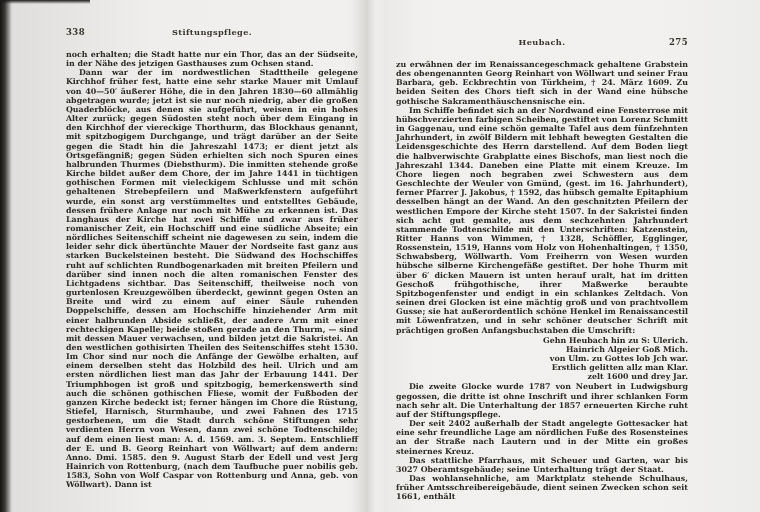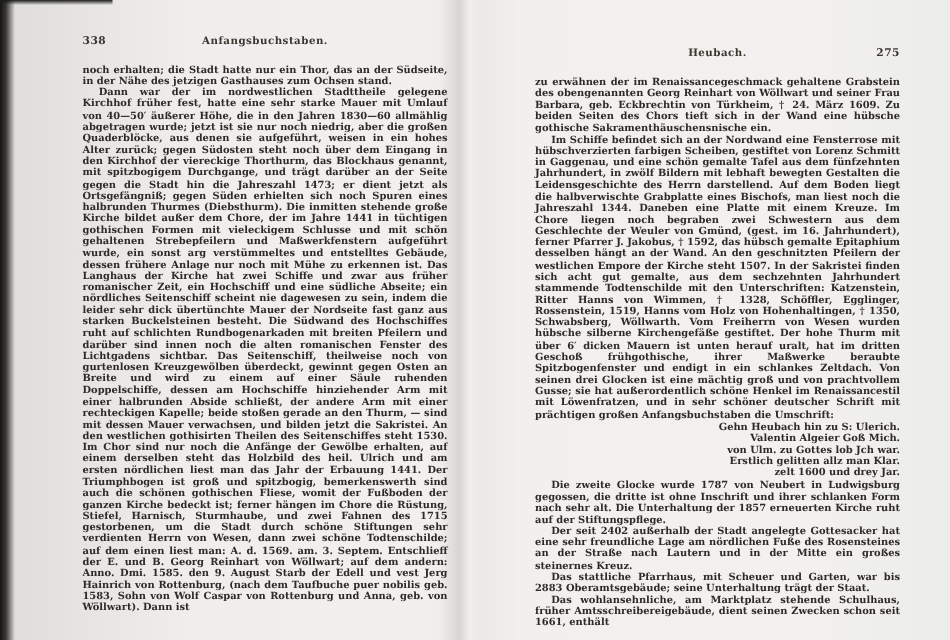--- a/index.html
+++ b/index.html
@@ -22,21 +22,21 @@
   .gutter {
     position: absolute; left: 352px; top: 0; width: 34px; height: 512px;
     background: linear-gradient(to right, rgba(120,118,112,0) 0%, rgba(120,118,112,0.18) 45%, rgba(255,255,255,0.25) 70%, rgba(120,118,112,0) 100%);
   }
   .page {
     position: absolute;
     width: 292px;
     font-weight: bold;
   }
   .page-left  { left: 66px;  top: 27px; }
-  .page-right { left: 428px; top: 37px; }
+  .page-right { left: 396px; top: 37px; }
   .page-header {
     display: flex; align-items: baseline;
     font-size: 8.5px; letter-spacing: 0.4px;
     margin-bottom: 13px;
     color: #3a352e;
   }
   .page-header .num { width: 40px; }
   .page-right .page-header .num { text-align: right; }
   .page-header .title { flex: 1; text-align: center; font-size: 8.2px; }
   .page-body {
@@ -56,43 +56,43 @@
 </head>
 <body>
 
 <div class="edge-left"></div>
 <div class="edge-top"></div>
 <div class="gutter"></div>
 
 <div class="page page-left">
   <div class="page-header">
     <span class="num">338</span>
-    <span class="title">Anfangsbuchstaben.</span>
+    <span class="title">Stiftungspflege.</span>
     <span class="num"></span>
   </div>
   <div class="page-body">
       <p class="para">noch erhalten; die Stadt hatte nur ein Thor, das an der Südseite, in der Nähe des jetzigen Gasthauses zum Ochsen stand.</p>
       <p class="para indent">Dann war der im nordwestlichen Stadttheile gelegene Kirchhof früher fest, hatte eine sehr starke Mauer mit Umlauf von 40—50′ äußerer Höhe, die in den Jahren 1830—60 allmählig abgetragen wurde; jetzt ist sie nur noch niedrig, aber die großen Quaderblöcke, aus denen sie aufgeführt, weisen in ein hohes Alter zurück; gegen Südosten steht noch über dem Eingang in den Kirchhof der viereckige Thorthurm, das Blockhaus genannt, mit spitzbogigem Durchgange, und trägt darüber an der Seite gegen die Stadt hin die Jahreszahl 1473; er dient jetzt als Ortsgefängniß; gegen Süden erhielten sich noch Spuren eines halbrunden Thurmes (Diebsthurm). Die inmitten stehende große Kirche bildet außer dem Chore, der im Jahre 1441 in tüchtigen gothischen Formen mit vieleckigem Schlusse und mit schön gehaltenen Strebepfeilern und Maßwerkfenstern aufgeführt wurde, ein sonst arg verstümmeltes und entstelltes Gebäude, dessen frühere Anlage nur noch mit Mühe zu erkennen ist. Das Langhaus der Kirche hat zwei Schiffe und zwar aus früher romanischer Zeit, ein Hochschiff und eine südliche Abseite; ein nördliches Seitenschiff scheint nie dagewesen zu sein, indem die leider sehr dick übertünchte Mauer der Nordseite fast ganz aus starken Buckelsteinen besteht. Die Südwand des Hochschiffes ruht auf schlichten Rundbogenarkaden mit breiten Pfeilern und darüber sind innen noch die alten romanischen Fenster des Lichtgadens sichtbar. Das Seitenschiff, theilweise noch von gurtenlosen Kreuzgewölben überdeckt, gewinnt gegen Osten an Breite und wird zu einem auf einer Säule ruhenden Doppelschiffe, dessen am Hochschiffe hinziehender Arm mit einer halbrunden Abside schließt, der andere Arm mit einer rechteckigen Kapelle; beide stoßen gerade an den Thurm, — sind mit dessen Mauer verwachsen, und bilden jetzt die Sakristei. An den westlichen gothisirten Theilen des Seitenschiffes steht 1530. Im Chor sind nur noch die Anfänge der Gewölbe erhalten, auf einem derselben steht das Holzbild des heil. Ulrich und am ersten nördlichen liest man das Jahr der Erbauung 1441. Der Triumphbogen ist groß und spitzbogig, bemerkenswerth sind auch die schönen gothischen Fliese, womit der Fußboden der ganzen Kirche bedeckt ist; ferner hängen im Chore die Rüstung, Stiefel, Harnisch, Sturmhaube, und zwei Fahnen des 1715 gestorbenen, um die Stadt durch schöne Stiftungen sehr verdienten Herrn von Wesen, dann zwei schöne Todtenschilde; auf dem einen liest man: A. d. 1569. am. 3. Septem. Entschlieff der E. und B. Georg Reinhart von Wöllwart; auf dem andern: Anno. Dmi. 1585. den 9. August Starb der Edell und vest Jerg Hainrich von Rottenburg, (nach dem Taufbuche puer nobilis geb. 1583, Sohn von Wolf Caspar von Rottenburg und Anna, geb. von Wöllwart). Dann ist</p>
     </div>
 </div>
 
 <div class="page page-right">
   <div class="page-header">
     <span class="num"></span>
     <span class="title">Heubach.</span>
     <span class="num">275</span>
   </div>
   <div class="page-body">
       <p class="para">zu erwähnen der im Renaissancegeschmack gehaltene Grabstein des obengenannten Georg Reinhart von Wöllwart und seiner Frau Barbara, geb. Eckbrechtin von Türkheim, † 24. März 1609. Zu beiden Seiten des Chors tieft sich in der Wand eine hübsche gothische Sakramenthäuschensnische ein.</p>
       <p class="para indent">Im Schiffe befindet sich an der Nordwand eine Fensterrose mit hübschverzierten farbigen Scheiben, gestiftet von Lorenz Schmitt in Gaggenau, und eine schön gemalte Tafel aus dem fünfzehnten Jahrhundert, in zwölf Bildern mit lebhaft bewegten Gestalten die Leidensgeschichte des Herrn darstellend. Auf dem Boden liegt die halbverwischte Grabplatte eines Bischofs, man liest noch die Jahreszahl 1344. Daneben eine Platte mit einem Kreuze. Im Chore liegen noch begraben zwei Schwestern aus dem Geschlechte der Weuler von Gmünd, (gest. im 16. Jahrhundert), ferner Pfarrer J. Jakobus, † 1592, das hübsch gemalte Epitaphium desselben hängt an der Wand. An den geschnitzten Pfeilern der westlichen Empore der Kirche steht 1507. In der Sakristei finden sich acht gut gemalte, aus dem sechzehnten Jahrhundert stammende Todtenschilde mit den Unterschriften: Katzenstein, Ritter Hanns von Wimmen, † 1328, Schöffler, Egglinger, Rossenstein, 1519, Hanns vom Holz von Hohenhaltingen, † 1350, Schwabsberg, Wöllwarth. Vom Freiherrn von Wesen wurden hübsche silberne Kirchengefäße gestiftet. Der hohe Thurm mit über 6′ dicken Mauern ist unten herauf uralt, hat im dritten Geschoß frühgothische, ihrer Maßwerke beraubte Spitzbogenfenster und endigt in ein schlankes Zeltdach. Von seinen drei Glocken ist eine mächtig groß und von prachtvollem Gusse; sie hat außerordentlich schöne Henkel im Renaissancestil mit Löwenfratzen, und in sehr schöner deutscher Schrift mit prächtigen großen Anfangsbuchstaben die Umschrift:</p>
       <div class="verse">
         <div class="verse-line">Gehn Heubach hin zu S: Ulerich.</div>
-        <div class="verse-line">Valentin Algeier Goß Mich.</div>
+        <div class="verse-line">Hainrich Algeier Goß Mich.</div>
         <div class="verse-line">von Ulm. zu Gottes lob Jch war.</div>
         <div class="verse-line">Erstlich gelitten allz man Klar.</div>
         <div class="verse-line">zelt 1600 und drey Jar.</div>
       </div>
       <p class="para indent">Die zweite Glocke wurde 1787 von Neubert in Ludwigsburg gegossen, die dritte ist ohne Inschrift und ihrer schlanken Form nach sehr alt. Die Unterhaltung der 1857 erneuerten Kirche ruht auf der Stiftungspflege.</p>
       <p class="para indent">Der seit 2402 außerhalb der Stadt angelegte Gottesacker hat eine sehr freundliche Lage am nördlichen Fuße des Rosensteines an der Straße nach Lautern und in der Mitte ein großes steinernes Kreuz.</p>
-      <p class="para indent">Das stattliche Pfarrhaus, mit Scheuer und Garten, war bis 2883 Oberamtsgebäude; seine Unterhaltung trägt der Staat.</p>
+      <p class="para indent">Das stattliche Pfarrhaus, mit Scheuer und Garten, war bis 3027 Oberamtsgebäude; seine Unterhaltung trägt der Staat.</p>
       <p class="para indent">Das wohlansehnliche, am Marktplatz stehende Schulhaus, früher Amtsschreibereigebäude, dient seinen Zwecken schon seit 1661, enthält</p>
     </div>
 </div>
 
 </body></html>

